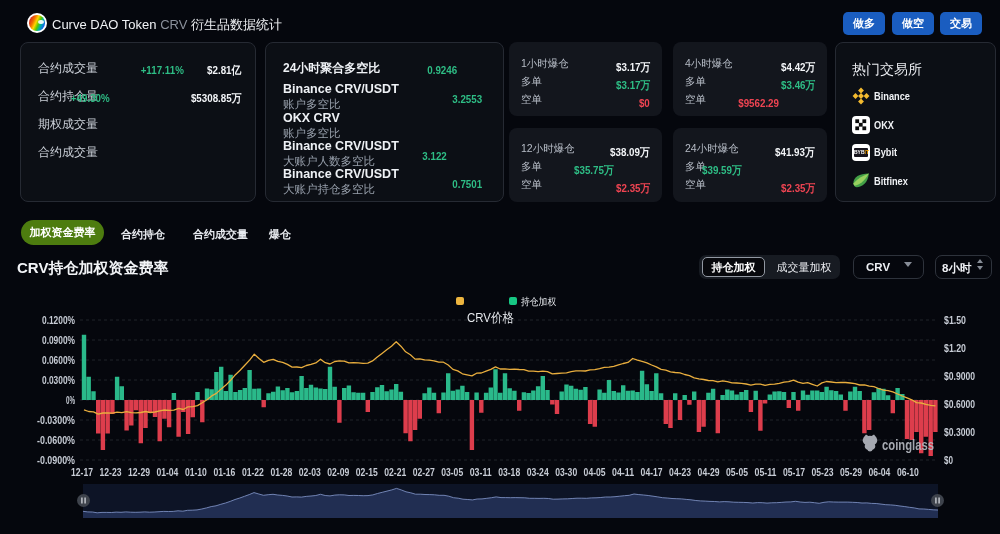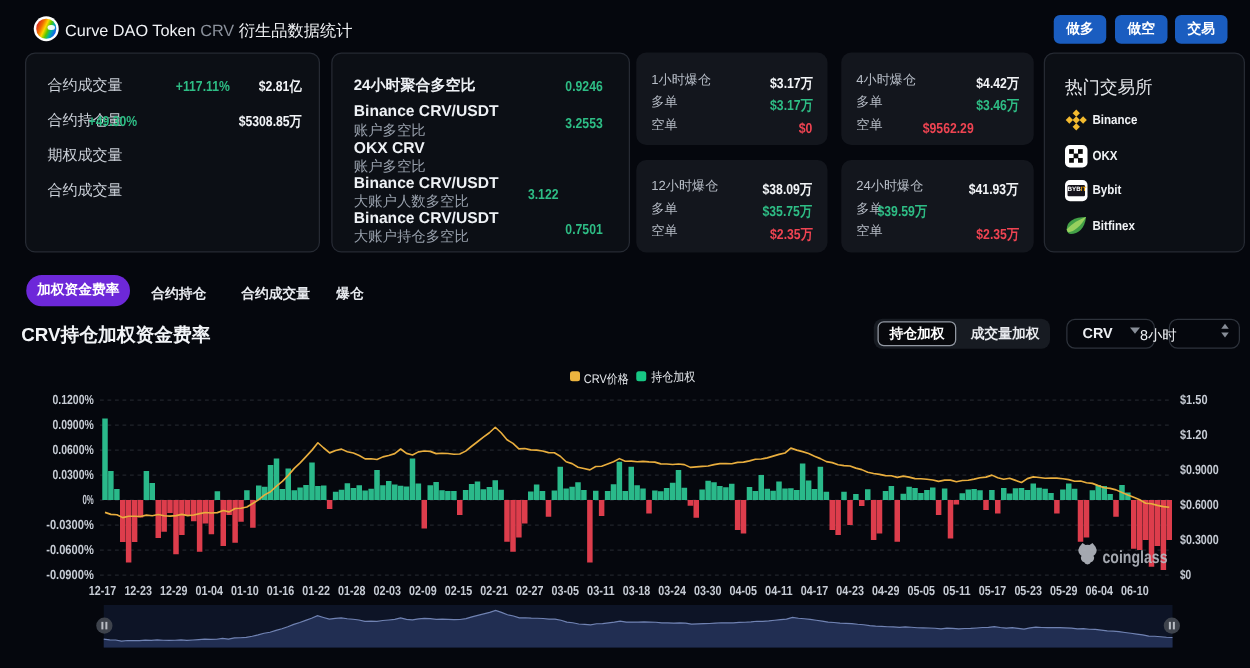--- a/index.html
+++ b/index.html
@@ -29,21 +29,21 @@
 <div class="abs" style="left:64px;top:60px;width:120px;text-align:right"><span class="num teal">+117.11%</span></div>
 <div class="abs" style="left:121px;top:60px;width:120px;text-align:right"><span class="num ">$2.81亿</span></div>
 <div class="lbl" style="left:38px;top:88px">合约持仓量</div>
 <div class="abs" style="left:64px;top:88px;width:120px;text-align:left"><span class="num teal">+49.30%</span></div>
 <div class="abs" style="left:121px;top:88px;width:120px;text-align:right"><span class="num ">$5308.85万</span></div>
 <div class="lbl" style="left:38px;top:116px">期权成交量</div>
 <div class="lbl" style="left:38px;top:144px">合约成交量</div>
 
 <div class="panel" style="left:265px;top:42px;width:239px;height:160px"></div>
 <div class="p2t" style="left:283px;top:60px;font-size:12px">24小时聚合多空比</div>
-<div class="abs" style="left:362px;top:60px;width:120px;text-align:right"><span class="num teal">0.9246</span></div>
+<div class="abs" style="left:380px;top:60px;width:120px;text-align:center"><span class="num teal">0.9246</span></div>
 <div class="p2t" style="left:283px;top:82px">Binance CRV/USDT</div>
 <div class="p2s" style="left:283px;top:97px">账户多空比</div>
 <div class="abs" style="left:362px;top:89px;width:120px;text-align:right"><span class="num teal">3.2553</span></div>
 <div class="p2t" style="left:283px;top:111px">OKX CRV</div>
 <div class="p2s" style="left:283px;top:126px">账户多空比</div>
 <div class="p2t" style="left:283px;top:139px">Binance CRV/USDT</div>
 <div class="p2s" style="left:283px;top:154px">大账户人数多空比</div>
 <div class="abs" style="left:372px;top:146px;width:120px;text-align:center"><span class="num teal">3.122</span></div>
 <div class="p2t" style="left:283px;top:167px">Binance CRV/USDT</div>
 <div class="p2s" style="left:283px;top:182px">大账户持仓多空比</div>
@@ -61,21 +61,21 @@
 <div class="abs" style="left:530px;top:93px;width:120px;text-align:right"><span class="num red">$0</span></div>
 <div class="abs clab" style="left:685px;top:57px">4小时爆仓</div>
 <div class="abs" style="left:695px;top:57px;width:120px;text-align:right"><span class="num ">$4.42万</span></div>
 <div class="abs clab" style="left:685px;top:75px">多单</div>
 <div class="abs" style="left:695px;top:75px;width:120px;text-align:right"><span class="num teal">$3.46万</span></div>
 <div class="abs clab" style="left:685px;top:93px">空单</div>
 <div class="abs" style="left:695px;top:93px;width:120px;text-align:center"><span class="num red">$9562.29</span></div>
 <div class="abs clab" style="left:521px;top:142px">12小时爆仓</div>
 <div class="abs" style="left:530px;top:142px;width:120px;text-align:right"><span class="num ">$38.09万</span></div>
 <div class="abs clab" style="left:521px;top:160px">多单</div>
-<div class="abs" style="left:530px;top:160px;width:120px;text-align:right"><span class="num teal">$35.75万</span></div>
+<div class="abs" style="left:530px;top:160px;width:120px;text-align:center"><span class="num teal">$35.75万</span></div>
 <div class="abs clab" style="left:521px;top:178px">空单</div>
 <div class="abs" style="left:530px;top:178px;width:120px;text-align:right"><span class="num red">$2.35万</span></div>
 <div class="abs clab" style="left:685px;top:142px">24小时爆仓</div>
 <div class="abs" style="left:695px;top:142px;width:120px;text-align:right"><span class="num ">$41.93万</span></div>
 <div class="abs clab" style="left:685px;top:160px">多单</div>
 <div class="abs" style="left:658px;top:160px;width:120px;text-align:center"><span class="num teal">$39.59万</span></div>
 <div class="abs clab" style="left:685px;top:178px">空单</div>
 <div class="abs" style="left:695px;top:178px;width:120px;text-align:right"><span class="num red">$2.35万</span></div>
 
 <div class="panel" style="left:835px;top:42px;width:161px;height:160px"></div>
@@ -106,39 +106,39 @@
 <div style="position:absolute;left:2px;top:4px;width:13.5px;height:8.5px;background:#16141c;border-radius:1px;color:#fff;font-size:5px;font-weight:bold;line-height:8.5px;text-align:center;letter-spacing:0">BYB<span style="color:#f7a600">IT</span></div>
   </div>
 <div class="exn" style="left:874px;top:146px">Bybit</div>
 <div class="abs" style="left:851px;top:170px;width:20px;height:20px">
 <svg width="20" height="20" viewBox="0 0 24 24">
       <path d="M2.8 16.2C2.8 8.4 10 4.2 21.4 4.2 20.5 15.4 13.3 20.6 6.9 20.6 4.8 20.6 3.3 19.1 2.8 16.2Z" fill="#43a047"></path>
       <path d="M2.8 16.2C8.4 10.1 14.5 6.7 21.4 4.2 16.3 13.3 10.1 18 4.4 19 3.6 18.3 3 17.4 2.8 16.2Z" fill="#97d05e"></path>
     </svg></div>
 <div class="exn" style="left:874px;top:174.5px">Bitfinex</div>
 
-<div class="abs" style="left:21px;top:220px;width:83px;height:25px;background:#6d28d9;border-radius:12.5px;color:#fff;font-size:11px;font-weight:bold;text-align:center;line-height:25px">加权资金费率</div>
+<div class="abs" style="left:21px;top:220px;width:83px;height:25px;background:#4d7c0f;border-radius:12.5px;color:#fff;font-size:11px;font-weight:bold;text-align:center;line-height:25px">加权资金费率</div>
 <div class="tab" style="left:121px">合约持仓</div>
 <div class="tab" style="left:193px">合约成交量</div>
 <div class="tab" style="left:269px">爆仓</div>
 <div class="abs" style="left:17px;top:259px;font-size:15px;font-weight:bold;color:#f2f4f7">CRV持仓加权资金费率</div>
 
 <div class="abs" style="left:699px;top:255px;width:141px;height:24px;background:#171b22;border-radius:7px"></div>
 <div class="abs" style="left:702px;top:257px;width:63px;height:20px;background:#07080c;border:1px solid #9298a2;border-radius:5px;color:#fff;font-size:11px;font-weight:bold;text-align:center;line-height:19px">持仓加权</div>
-<div class="abs" style="left:771px;top:257px;width:66px;height:20px;color:#e8eaee;font-size:11px;font-weight:bold;text-align:center;line-height:20px">成交量加权</div>
+<div class="abs" style="left:771px;top:257px;width:66px;height:20px;color:#e8eaee;font-size:11px;font-weight:normal;text-align:center;line-height:20px">成交量加权</div>
 <div class="abs" style="left:853px;top:255px;width:71px;height:24px;border:1px solid #2e333c;border-radius:7px"></div>
 <div class="abs" style="left:866px;top:261px;font-size:11.5px;font-weight:bold;color:#eef0f4">CRV</div>
 <div class="abs" style="left:904px;top:262px;width:0;height:0;border-left:4px solid transparent;border-right:4px solid transparent;border-top:5px solid #878d97"></div>
 <div class="abs" style="left:935px;top:255px;width:57px;height:24px;border:1px solid #2e333c;border-radius:7px"></div>
-<div class="abs" style="left:912px;top:261px;font-size:11.5px;font-weight:normal;color:#eef0f4">8小时</div>
+<div class="abs" style="left:942px;top:261px;font-size:11.5px;font-weight:bold;color:#eef0f4">8小时</div>
 <div class="abs" style="left:977px;top:259px;width:0;height:0;border-left:3.5px solid transparent;border-right:3.5px solid transparent;border-bottom:4.5px solid #878d97"></div>
 <div class="abs" style="left:977px;top:266px;width:0;height:0;border-left:3.5px solid transparent;border-right:3.5px solid transparent;border-top:4.5px solid #878d97"></div>
 
 <div class="abs" style="left:455.5px;top:296.5px;width:8px;height:8px;border-radius:2px;background:#edb53f"></div>
-<div class="abs" style="left:467px;top:296px;font-size:10px;color:#e6e9ed"><span style="display:inline-block;transform:scaleX(.88);transform-origin:0 50%">CRV价格</span></div>
+<div class="abs" style="left:467px;top:309px;font-size:13px;color:#e6e9ed"><span style="display:inline-block;transform:scaleX(.88);transform-origin:0 50%">CRV价格</span></div>
 <div class="abs" style="left:509px;top:296.5px;width:8px;height:8px;border-radius:2px;background:#17c784"></div>
 <div class="abs" style="left:521px;top:295px;font-size:10px;color:#e6e9ed"><span style="display:inline-block;transform:scaleX(.88);transform-origin:0 50%">持仓加权</span></div>
 
 <svg width="1000" height="244" viewBox="0 290 1000 244" style="position:absolute;left:0;top:290px">
 <style>.ax{font:bold 10.5px "Liberation Sans",sans-serif;fill:#c7ccd5}</style>
 <line x1="80.0" y1="320" x2="938.0" y2="320" stroke="#20242b" stroke-width="1" stroke-dasharray="3 3"></line>
     <line x1="80.0" y1="340" x2="938.0" y2="340" stroke="#20242b" stroke-width="1" stroke-dasharray="3 3"></line>
     <line x1="80.0" y1="360" x2="938.0" y2="360" stroke="#20242b" stroke-width="1" stroke-dasharray="3 3"></line>
     <line x1="80.0" y1="380" x2="938.0" y2="380" stroke="#20242b" stroke-width="1" stroke-dasharray="3 3"></line>
     <line x1="80.0" y1="400" x2="938.0" y2="400" stroke="#20242b" stroke-width="1" stroke-dasharray="3 3"></line>

